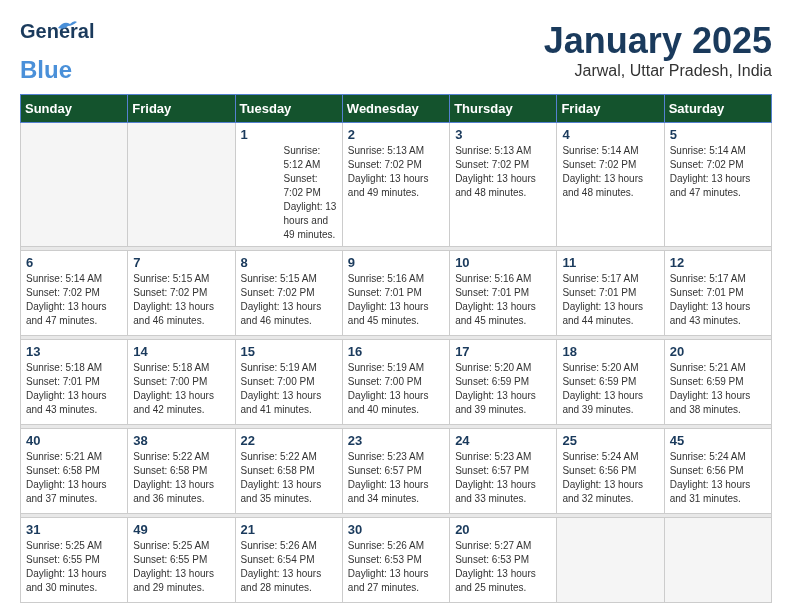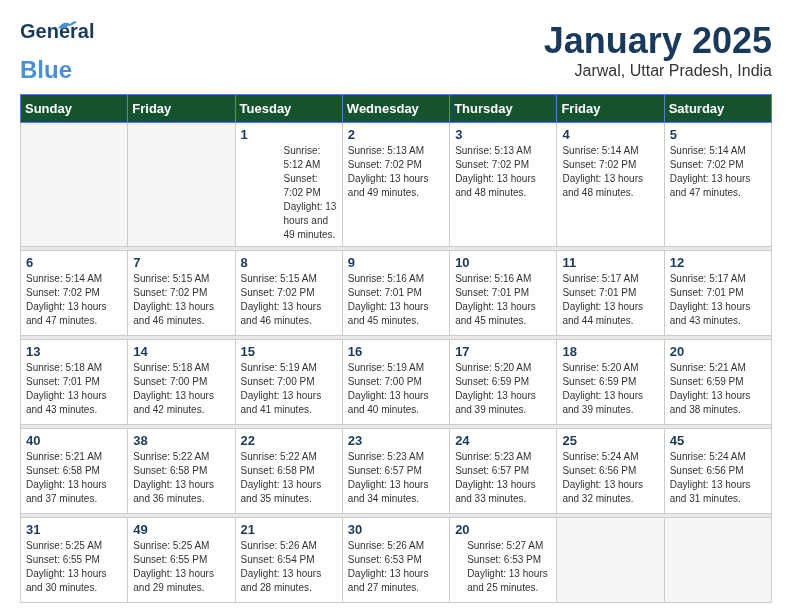--- a/index.html
+++ b/index.html
@@ -313,21 +313,21 @@
 Daylight: 13 hours and 28 minutes.</div>
         </td>
         <td>
           <div class="day-number">30</div>
           <div class="day-info" style="white-space: pre-line;">Sunrise: 5:26 AM
 Sunset: 6:53 PM
 Daylight: 13 hours and 27 minutes.</div>
         </td>
         <td>
           <div class="day-number">20</div>
-          <div class="day-info" style="white-space: pre-line; margin-left: 12px;">Sunrise: 5:27 AM
+          <div class="day-info" style="white-space: pre-line;">Sunrise: 5:27 AM
 Sunset: 6:53 PM
 Daylight: 13 hours and 25 minutes.</div>
         </td>
         <td class="empty"></td>
         <td class="empty"></td>
       </tr>
     </tbody>
 </table>
 
 </body></html>

